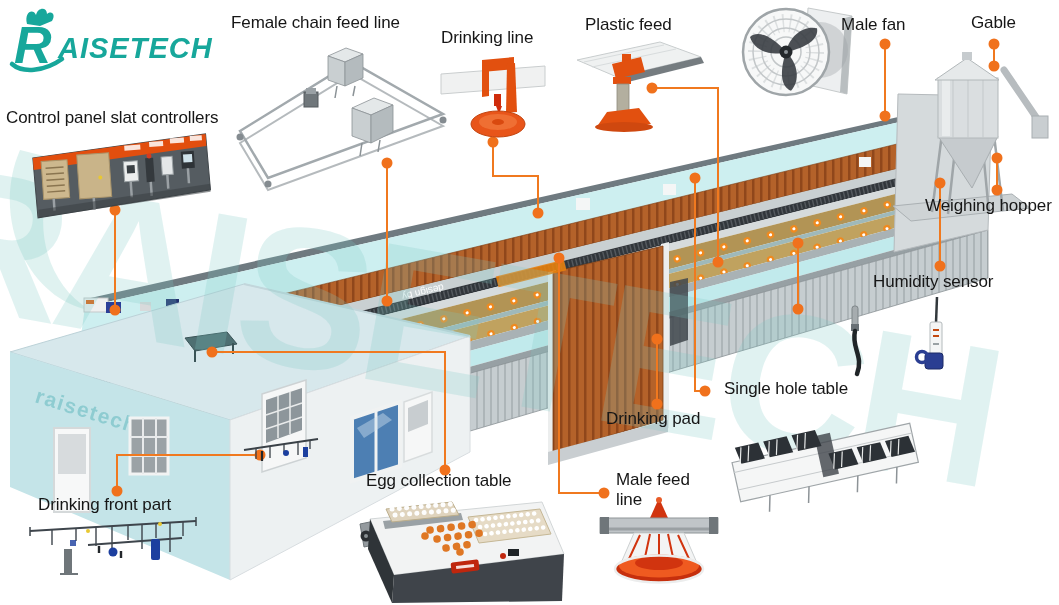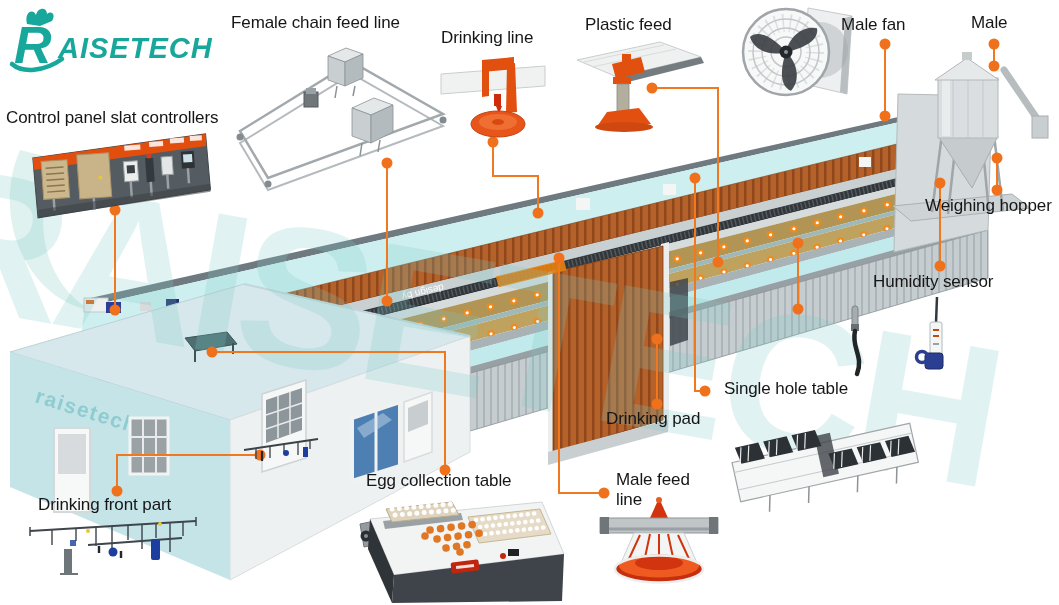--- a/index.html
+++ b/index.html
@@ -351,21 +351,21 @@
     <path d="M27,24 C24,12 33,8 36,15 C38,7 47,7 47,14 C52,10 56,15 52,21 L40,26 Z" fill="#17a79b"></path>
     <path d="M12,64 C22,73 44,72 62,59" stroke="#17a79b" stroke-width="4.5" fill="none" stroke-linecap="round"></path>
     <text x="14" y="63" font-size="52" font-weight="bold" font-style="italic" fill="#17a79b">R</text>
     <text x="58" y="58" font-size="29" font-weight="bold" font-style="italic" letter-spacing="1" fill="#17a79b">AISETECH</text>
   </svg>
 
   <div class="lbl" style="left:231px;top:13px">Female chain feed line</div>
   <div class="lbl" style="left:441px;top:28px">Drinking line</div>
   <div class="lbl" style="left:585px;top:15px">Plastic feed</div>
   <div class="lbl" style="left:841px;top:15px">Male fan</div>
-  <div class="lbl" style="left:971px;top:13px">Male</div>
+  <div class="lbl" style="left:971px;top:13px">Gable</div>
   <div class="lbl" style="left:6px;top:108px">Control panel slat controllers</div>
   <div class="lbl center" style="left:925px;top:196px;width:130px">
     <div>Weighing hopper</div>
   </div>
   <div class="lbl" style="left:873px;top:272px">Humidity sensor</div>
   <div class="lbl" style="left:724px;top:379px">Single hole table</div>
   <div class="lbl" style="left:606px;top:409px">Drinking pad</div>
   <div class="lbl center" style="left:616px;top:470px;width:88px">
     <div>Male feed</div>
     <div>line</div>

